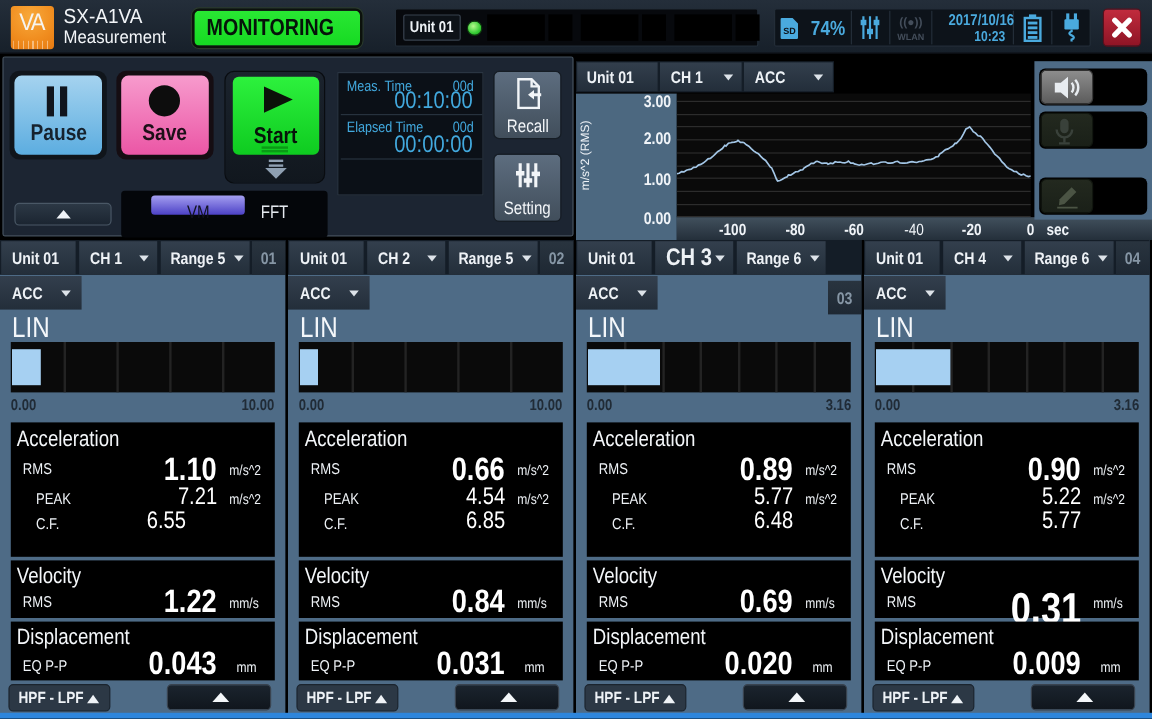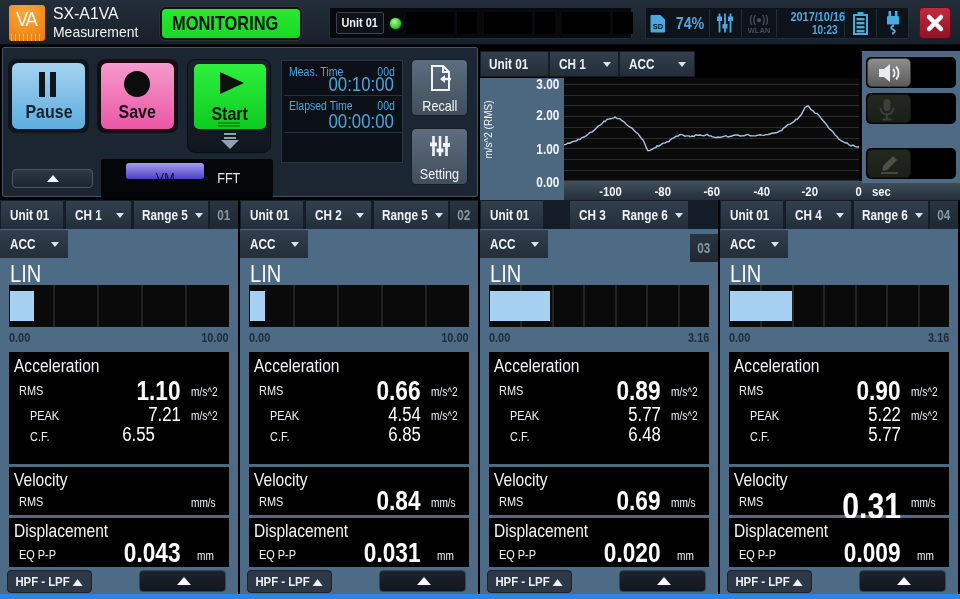--- a/index.html
+++ b/index.html
@@ -168,21 +168,21 @@
     <rect x="0" y="38" width="295" height="1" fill="#2c2c2c"></rect>
     <rect x="0" y="27" width="295" height="1" fill="#2c2c2c"></rect>
     <rect x="0" y="17" width="295" height="1" fill="#2c2c2c"></rect>
     <rect x="0" y="6" width="295" height="1" fill="#2c2c2c"></rect>
 <path d="M 0.0 66.8 L 2.0 66.4 L 4.0 65.0 L 6.0 65.2 L 8.0 63.9 L 10.0 63.3 L 12.0 63.0 L 14.0 61.5 L 16.0 61.4 L 18.0 59.6 L 20.0 59.0 L 22.0 57.9 L 24.0 56.2 L 26.0 54.4 L 28.0 54.0 L 30.0 52.4 L 32.0 50.4 L 34.0 48.4 L 36.0 47.2 L 38.0 45.8 L 40.0 43.1 L 41.0 43.7 L 43.0 41.3 L 45.0 41.0 L 46.0 40.7 L 48.0 40.4 L 50.0 39.9 L 51.0 39.0 L 53.0 40.6 L 55.0 40.6 L 56.0 40.9 L 58.0 42.7 L 60.0 43.8 L 62.0 45.9 L 64.0 47.7 L 66.0 49.1 L 68.0 50.1 L 70.0 52.3 L 72.0 54.3 L 74.0 55.7 L 76.0 58.5 L 78.0 61.3 L 79.0 61.8 L 81.0 66.2 L 83.0 71.2 L 84.0 72.8 L 86.0 72.4 L 88.0 71.4 L 90.0 70.2 L 92.0 69.4 L 93.0 67.7 L 95.0 68.0 L 97.0 66.6 L 99.0 65.1 L 101.0 65.1 L 103.0 63.7 L 105.0 63.5 L 106.0 62.0 L 108.0 60.7 L 110.0 59.8 L 112.0 58.2 L 114.0 58.1 L 116.0 56.7 L 117.0 56.4 L 119.0 57.2 L 121.0 58.2 L 123.0 57.9 L 125.0 57.9 L 126.0 58.8 L 128.0 58.0 L 130.0 58.4 L 132.0 56.8 L 134.0 57.2 L 136.0 57.0 L 138.0 57.6 L 140.0 57.8 L 142.0 57.0 L 143.0 56.3 L 145.0 57.9 L 147.0 57.9 L 148.0 58.6 L 150.0 59.1 L 152.0 59.7 L 154.0 59.0 L 156.0 59.5 L 158.0 58.9 L 160.0 58.3 L 162.0 57.7 L 164.0 59.0 L 166.0 58.5 L 168.0 58.0 L 170.0 57.2 L 172.0 57.0 L 174.0 57.0 L 176.0 58.0 L 178.0 57.9 L 180.0 57.8 L 182.0 56.8 L 184.0 56.4 L 186.0 57.8 L 188.0 57.9 L 190.0 57.9 L 192.0 57.7 L 194.0 57.1 L 196.0 56.7 L 198.0 57.1 L 200.0 57.4 L 202.0 56.6 L 204.0 56.5 L 206.0 56.0 L 208.0 55.2 L 210.0 55.0 L 212.0 54.8 L 214.0 54.1 L 216.0 52.7 L 218.0 52.4 L 219.0 50.4 L 221.0 49.1 L 223.0 47.4 L 224.0 46.7 L 226.0 46.1 L 228.0 44.8 L 230.0 43.7 L 232.0 41.3 L 233.0 41.4 L 235.0 39.3 L 237.0 37.0 L 239.0 33.4 L 241.0 29.4 L 243.0 28.4 L 244.0 27.7 L 246.0 30.2 L 247.0 31.7 L 249.0 32.9 L 251.0 35.1 L 253.0 35.4 L 255.0 37.4 L 257.0 40.3 L 259.0 42.4 L 261.0 44.8 L 263.0 47.4 L 265.0 50.5 L 267.0 52.1 L 269.0 54.0 L 271.0 56.9 L 273.0 58.8 L 275.0 61.3 L 277.0 62.6 L 279.0 63.5 L 281.0 64.8 L 283.0 65.0 L 285.0 66.8 L 287.0 67.9 L 289.0 67.1 L 291.0 68.4 L 293.0 69.1 L 295.0 68.7" fill="none" stroke="#a3c6e6" stroke-width="1.4"></path>
   </svg>
 <div class="a" style="left:564px;top:181px;width:396px;height:19px;background:linear-gradient(#41505d,#242f3a);"></div>
 <div class="a" style="left:581px;top:184px;width:60px;text-align:center;font-size:13.5px;font-weight:bold;color:#f0f4f8;"><span class="cc">-100</span></div>
 <div class="a" style="left:633px;top:184px;width:60px;text-align:center;font-size:13.5px;font-weight:bold;color:#f0f4f8;"><span class="cc">-80</span></div>
 <div class="a" style="left:682px;top:184px;width:60px;text-align:center;font-size:13.5px;font-weight:bold;color:#f0f4f8;"><span class="cc">-60</span></div>
-<div class="a" style="left:732px;top:184px;width:60px;text-align:center;font-size:13.5px;font-weight:bold;color:#f0f4f8;"><span class="cc">-40</span></div>
+<div class="a" style="left:732px;top:184px;width:60px;text-align:center;font-size:13.5px;font-weight:normal;color:#f0f4f8;"><span class="cc">-40</span></div>
 <div class="a" style="left:780px;top:184px;width:60px;text-align:center;font-size:13.5px;font-weight:bold;color:#f0f4f8;"><span class="cc">-20</span></div>
 <div class="a" style="left:829px;top:184px;width:60px;text-align:center;font-size:13.5px;font-weight:bold;color:#f0f4f8;"><span class="cc">0</span></div>
 <div class="a" style="left:872px;top:184px;font-size:13.5px;font-weight:bold;color:#f0f4f8;"><span class="cl">sec</span></div>
 <div class="a" style="left:862px;top:51px;width:98px;height:132px;background:#4e6b86;"></div>
 <div class="a" style="left:866px;top:57px;width:90px;height:31px;background:#000;border-radius:5px;"></div>
 <div class="a" style="left:867px;top:58px;width:44px;height:29px;background:linear-gradient(#8d8d8d,#5c5c5c);border:1px solid #3a3a3a;border-radius:5px;"></div>
 <div class="a" style="left:877px;top:62px;"><svg width="26" height="22" viewBox="0 0 26 22">
       <path d="M2 7 h5 l6-5 v18 l-6-5 h-5 z" fill="#e8ecf0"></path>
       <path d="M16 7 a6 6 0 0 1 0 8" fill="none" stroke="#e8ecf0" stroke-width="2"></path>
       <path d="M19 4.5 a9.5 9.5 0 0 1 0 13" fill="none" stroke="#e8ecf0" stroke-width="2"></path>
@@ -225,20 +225,21 @@
 <div class="a" style="left:182px;top:33px;font-size:12px;color:#eef2f6;"><span class="cl">m/s^2</span></div>
 <div class="a" style="left:21px;top:56px;font-size:13px;color:#eef2f6;"><span class="cl">PEAK</span></div>
 <div class="a" style="left:80px;top:51px;width:92px;text-align:right;font-size:20px;color:#fff;"><span class="cr">7.21</span></div>
 <div class="a" style="left:182px;top:57px;font-size:12px;color:#eef2f6;"><span class="cl">m/s^2</span></div>
 <div class="a" style="left:21px;top:77px;font-size:13px;color:#eef2f6;"><span class="cl">C.F.</span></div>
 <div class="a" style="left:80px;top:71px;width:92px;text-align:center;font-size:20px;color:#fff;"><span class="cr">6.55</span></div>
 </div>
 <div class="a" style="left:9px;top:467px;width:220px;height:48px;background:#000;">
 <div class="a" style="left:5px;top:2px;font-size:18.5px;color:#f4f7fa;"><span class="cl">Velocity</span></div>
 <div class="a" style="left:10px;top:27px;font-size:13px;color:#eef2f6;"><span class="cl">RMS</span></div>
+<div class="a" style="left:60px;top:19px;width:112px;text-align:right;font-size:27px;font-weight:bold;color:#fff;"><span class="cr">1.22</span></div>
 <div class="a" style="left:182px;top:29px;font-size:12px;color:#eef2f6;"><span class="cl">mm/s</span></div>
 </div>
 <div class="a" style="left:9px;top:518px;width:220px;height:49px;background:#000;">
 <div class="a" style="left:5px;top:2px;font-size:18.5px;color:#f4f7fa;"><span class="cl">Displacement</span></div>
 <div class="a" style="left:10px;top:29px;font-size:13px;color:#eef2f6;"><span class="cl">EQ P-P</span></div>
 <div class="a" style="left:60px;top:20px;width:112px;text-align:right;font-size:27px;font-weight:bold;color:#fff;"><span class="cr">0.043</span></div>
 <div class="a" style="left:188px;top:31px;font-size:12px;color:#eef2f6;"><span class="cl">mm</span></div>
 </div>
 <div class="a" style="left:7px;top:570px;width:85px;height:23px;background:#2c3845;border:1px solid #1b242e;border-radius:4px;line-height:21px;font-size:13.5px;font-weight:bold;color:#eef2f6;text-align:center;"><span class="cc">HPF - LPF&nbsp;<span style="display:inline-block;width:0;height:0;border-left:6.5px solid transparent;border-right:6.5px solid transparent;border-bottom:7.5px solid #eef2f6;"></span></span></div>
 <div class="a" style="left:139px;top:570px;width:87px;height:22px;background:linear-gradient(#1b242e,#10161d);border:1px solid #39434f;border-radius:4px;">
@@ -286,21 +287,21 @@
 <div class="a" style="left:188px;top:31px;font-size:12px;color:#eef2f6;"><span class="cl">mm</span></div>
 </div>
 <div class="a" style="left:247px;top:570px;width:85px;height:23px;background:#2c3845;border:1px solid #1b242e;border-radius:4px;line-height:21px;font-size:13.5px;font-weight:bold;color:#eef2f6;text-align:center;"><span class="cc">HPF - LPF&nbsp;<span style="display:inline-block;width:0;height:0;border-left:6.5px solid transparent;border-right:6.5px solid transparent;border-bottom:7.5px solid #eef2f6;"></span></span></div>
 <div class="a" style="left:379px;top:570px;width:87px;height:22px;background:linear-gradient(#1b242e,#10161d);border:1px solid #39434f;border-radius:4px;">
     <div class="a" style="left:37px;top:6px;width:0;height:0;border-left:7px solid transparent;border-right:7px solid transparent;border-bottom:8px solid #f4f7fa;"></div>
   </div>
 <div class="a" style="left:478px;top:200px;width:2px;height:395px;background:#000;"></div>
 <div class="a" style="left:480px;top:200px;width:238px;height:395px;background:#4e6b86;"></div>
 <div class="a" style="left:480px;top:200px;width:238px;height:29px;background:#141d27;"></div>
 <div class="a btn-dk" style="left:481px;top:201px;width:62px;height:28px;line-height:28px;font-size:14px;font-weight:bold;color:#eef2f6;padding-left:9px;"><span class="cl">Unit 01</span></div>
-<div class="a btn-dk" style="left:546px;top:201px;width:65px;height:28px;line-height:28px;font-size:14px;font-weight:bold;color:#eef2f6;padding-left:9px;margin-left:24px;"><span class="cl">CH 3</span><div class="tri-d a" style="right:7px;top:12px;"></div></div>
+<div class="a btn-dk" style="left:546px;top:201px;width:65px;height:28px;line-height:28px;font-size:20px;font-weight:bold;color:#eef2f6;padding-left:9px;"><span class="cl">CH 3</span><div class="tri-d a" style="right:7px;top:12px;"></div></div>
 <div class="a btn-dk" style="left:614px;top:201px;width:74px;height:28px;line-height:28px;font-size:14px;font-weight:bold;color:#eef2f6;padding-left:8px;"><span class="cl">Range 6</span><div class="tri-d a" style="right:5px;top:12px;"></div></div>
 <div class="a" style="left:690px;top:201px;width:28px;height:28px;background:linear-gradient(#29343f,#1e2833);line-height:28px;font-size:14px;font-weight:bold;color:#8696a5;text-align:center;margin-top:33px;"><span class="cc">03</span></div>
 <div class="a btn-dk" style="left:480px;top:230px;width:68px;height:28px;line-height:28px;font-size:14px;font-weight:bold;color:#eef2f6;padding-left:10px;"><span class="cl">ACC</span><div class="tri-d a" style="right:9px;top:12px;"></div></div>
 <div class="a" style="left:490px;top:260px;font-size:24px;color:#f4f7fa;"><span class="cl">LIN</span></div>
 <div class="a" style="left:489px;top:285px;width:220px;height:42px;background:#0a0a0a;overflow:hidden;">
     <div class="a" style="left:31.4px;top:0;width:2px;height:42px;background:#232323;"></div>
     <div class="a" style="left:62.9px;top:0;width:2px;height:42px;background:#232323;"></div>
     <div class="a" style="left:94.3px;top:0;width:2px;height:42px;background:#232323;"></div>
     <div class="a" style="left:125.7px;top:0;width:2px;height:42px;background:#232323;"></div>
     <div class="a" style="left:157.1px;top:0;width:2px;height:42px;background:#232323;"></div>

